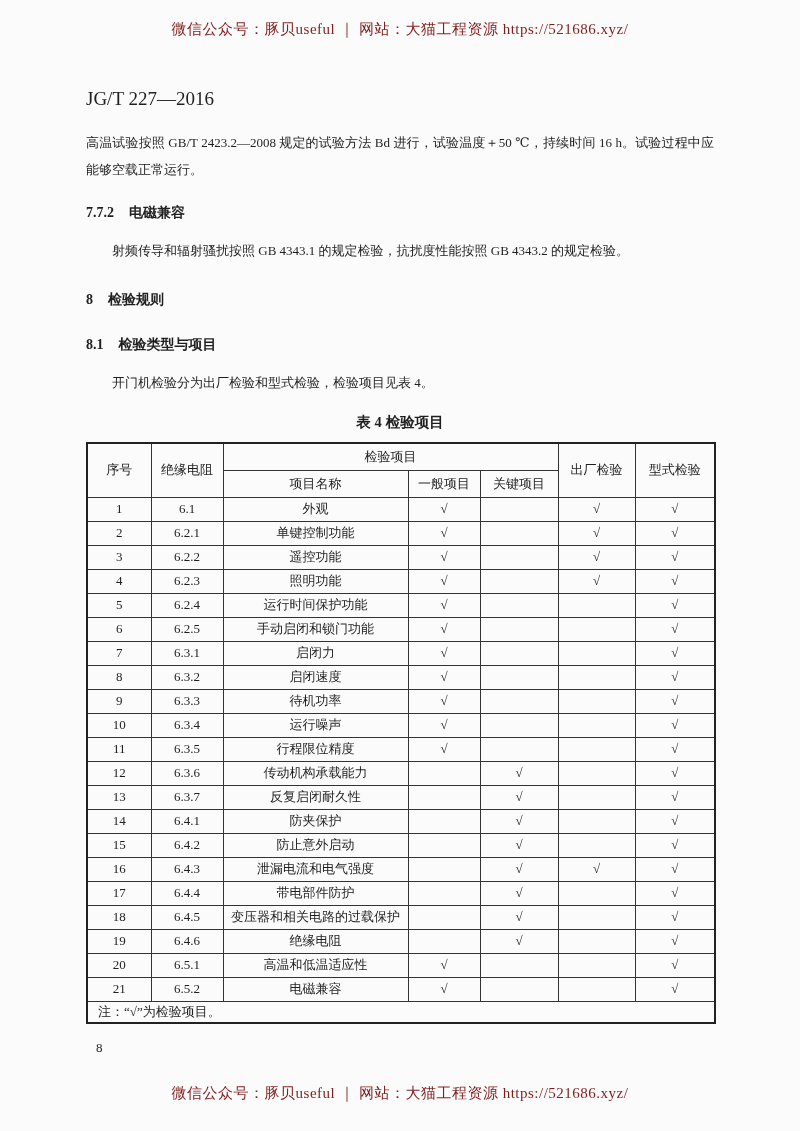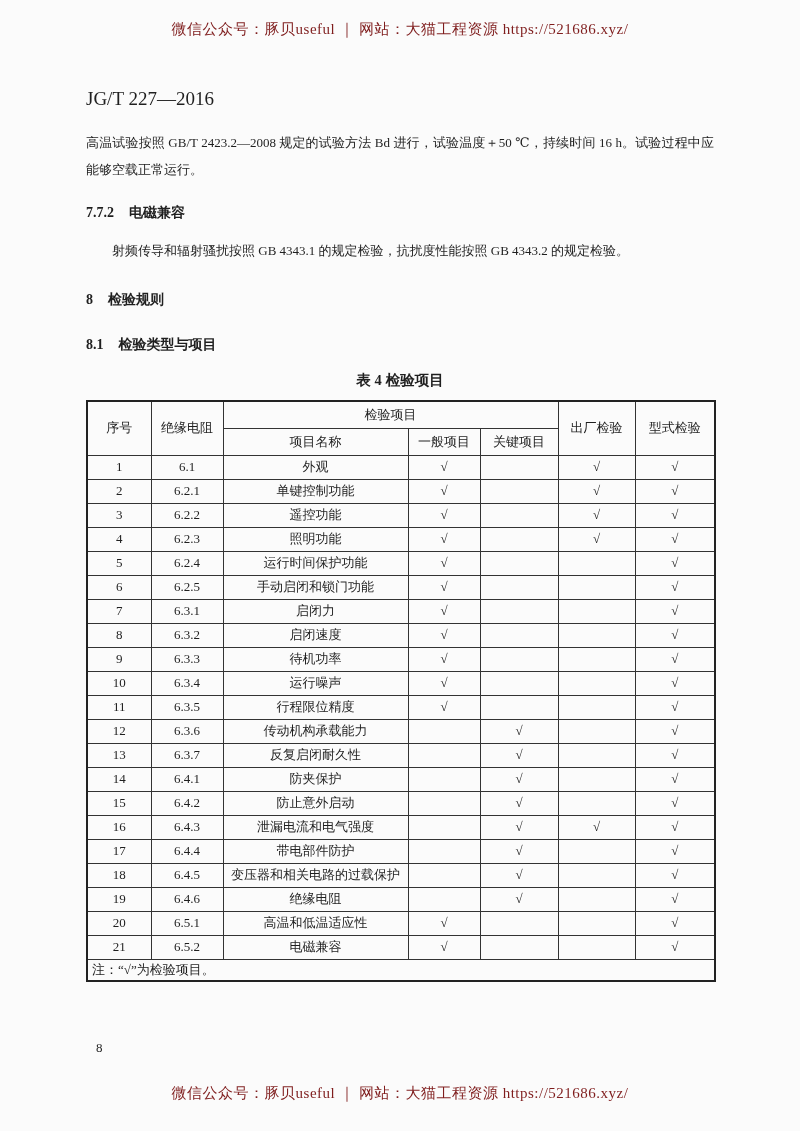--- a/index.html
+++ b/index.html
@@ -65,21 +65,21 @@
     font-size: 13px;
     text-align: center;
     vertical-align: middle;
     padding: 1px 3px;
     font-weight: normal;
   }
   table.insp thead th { height: 27px; }
   table.insp tbody td { height: 24px; }
   td.name-cell { text-align: left; padding-left: 13px; margin-top: 40px; }
   tr.note-row td {
-    text-align: left; padding-left: 4px; height: 17px;
+    text-align: left; padding-left: 10px; height: 17px;
     border-bottom: 2px solid #222;
   }
   .check { font-size: 13px; }
 
   .page-number {
     position: absolute; left: 96px; top: 1040px;
     font-size: 13px;
   }
 </style>
 </head>
@@ -102,20 +102,21 @@
     <p class="para indent p-emc">射频传导和辐射骚扰按照 GB 4343.1 的规定检验，抗扰度性能按照 GB 4343.2 的规定检验。</p>
 
     <div class="heading h-8">
       <span class="h-num">8</span><span>检验规则</span>
     </div>
 
     <div class="heading h-81">
       <span class="h-num">8.1</span><span>检验类型与项目</span>
     </div>
 
+    <p class="para indent p-insp">开门机检验分为出厂检验和型式检验，检验项目见表 4。</p>
 
     <div class="table-title">
       <span class="tt-num">表 4</span><span>检验项目</span>
     </div>
 
     <table class="insp">
       <colgroup>
         <col style="width:64px">
           <col style="width:72px">
           <col style="width:185px">

